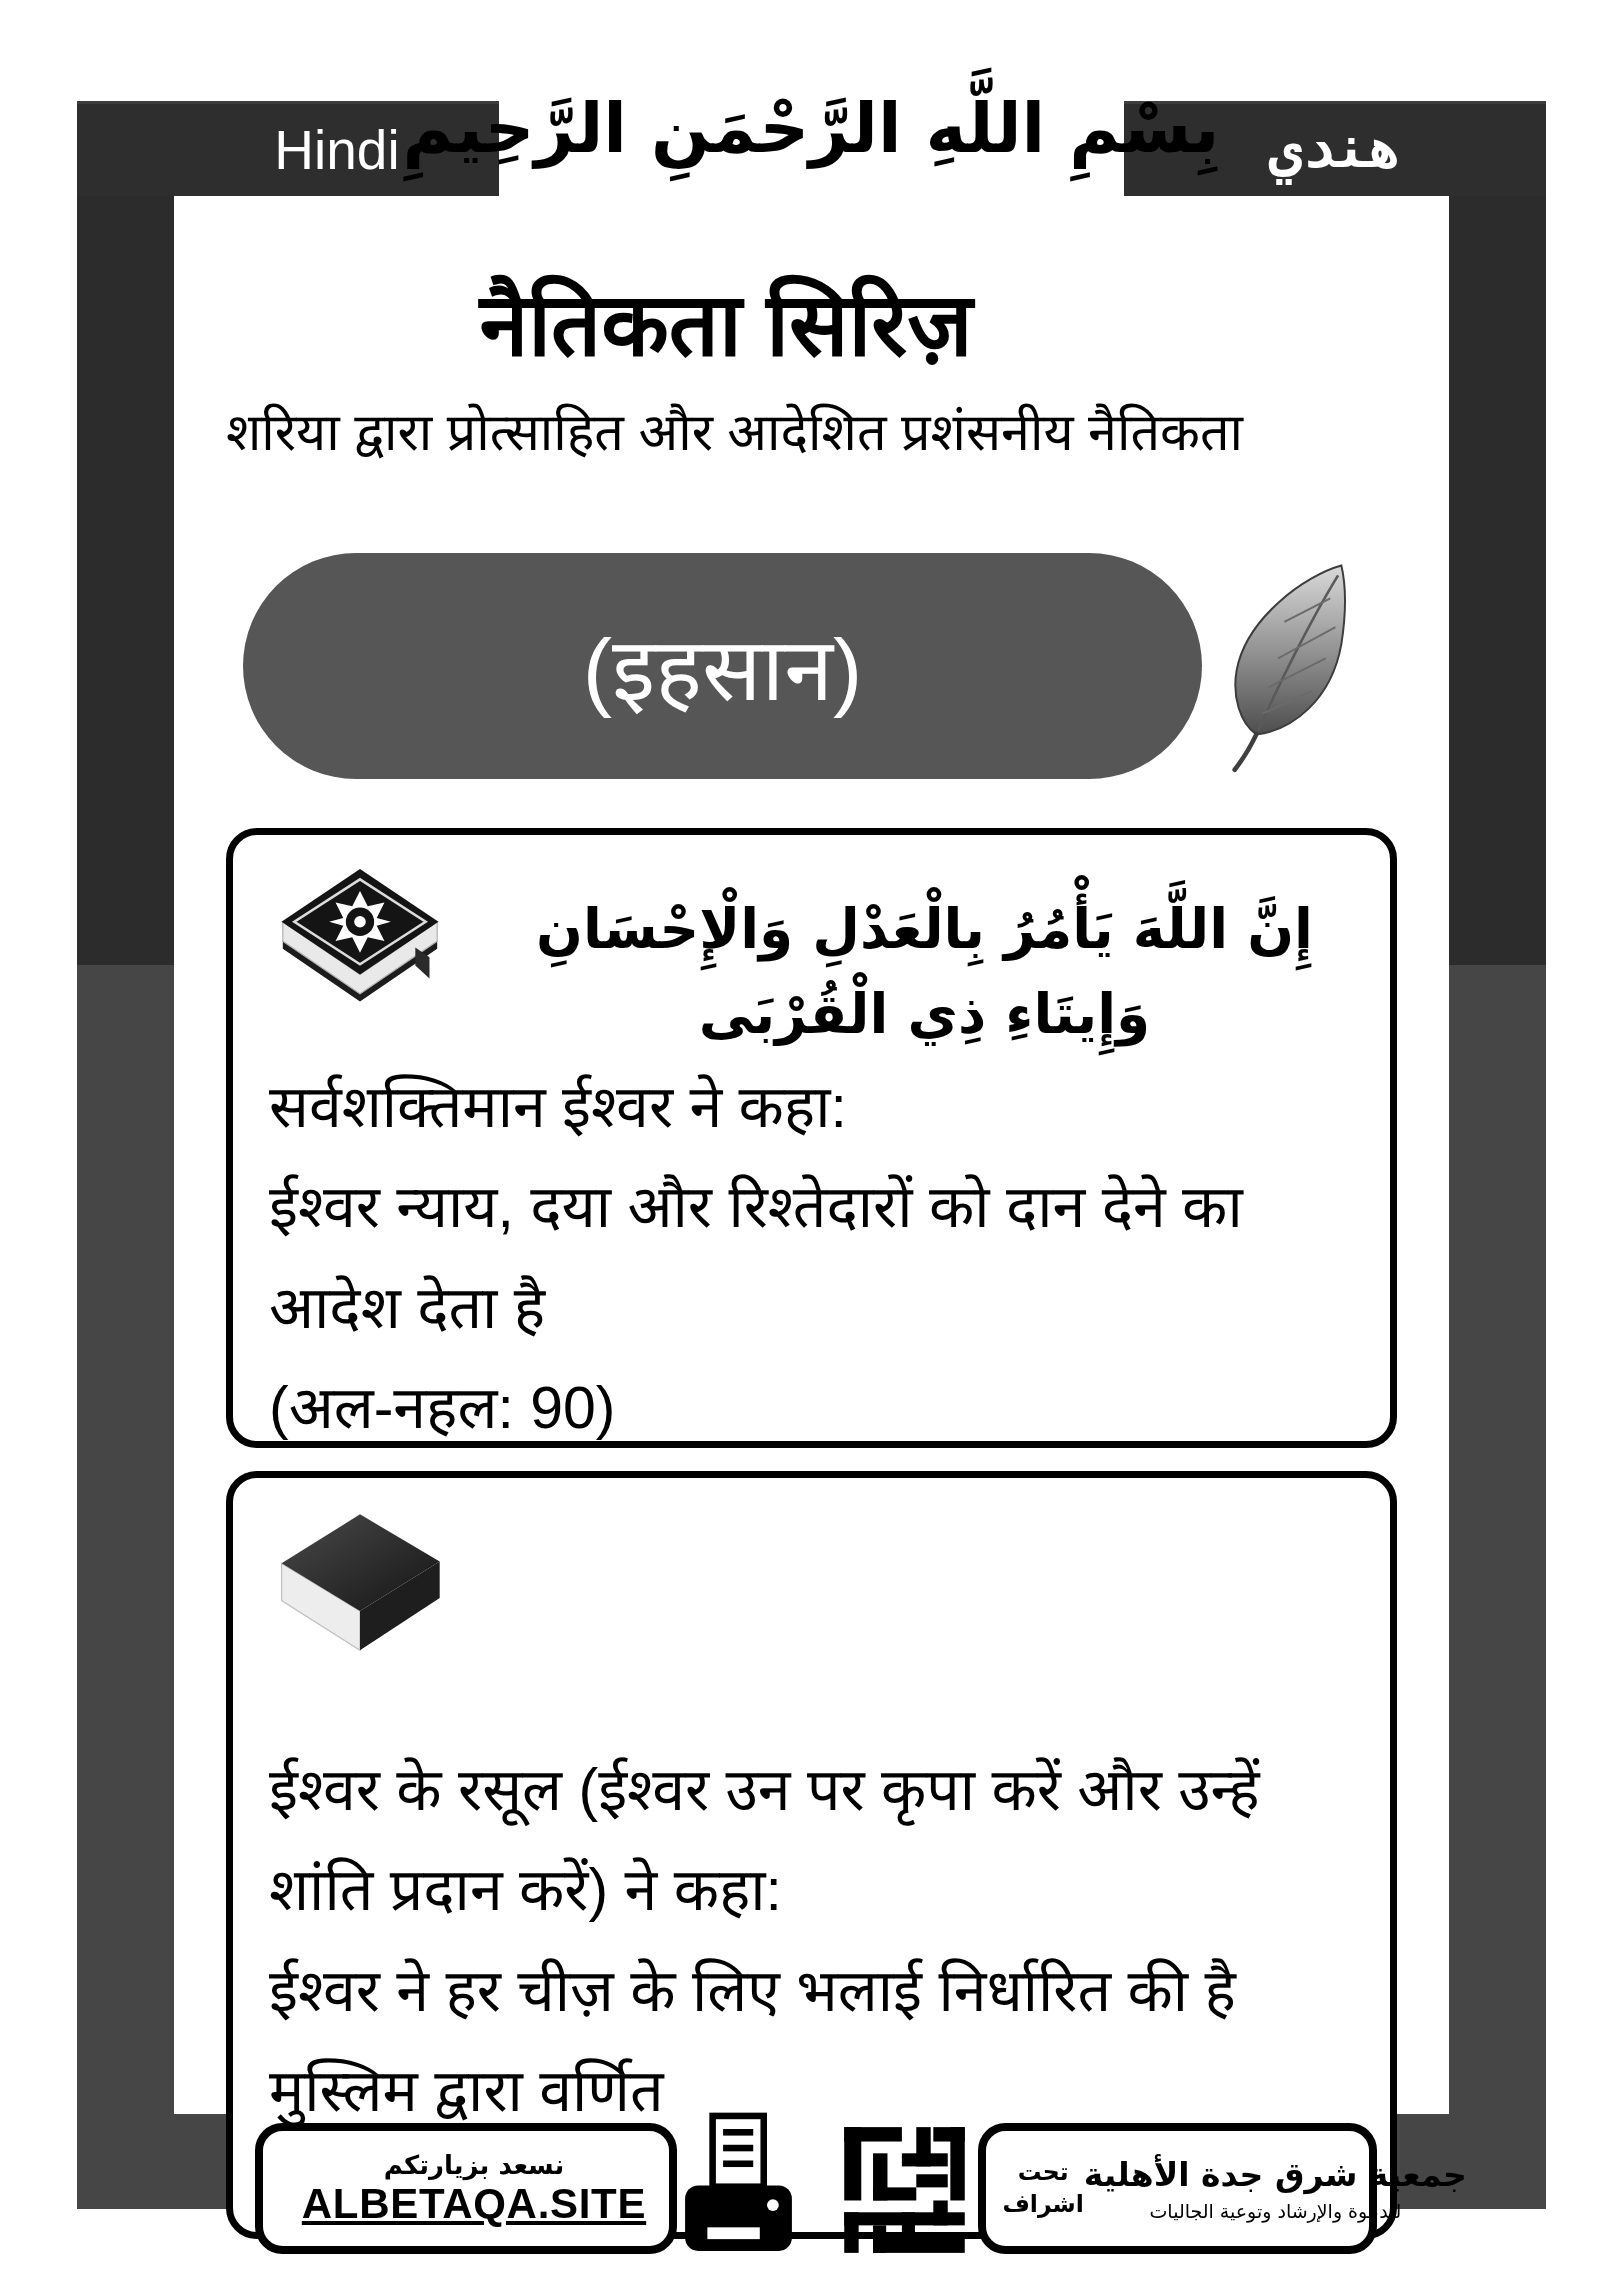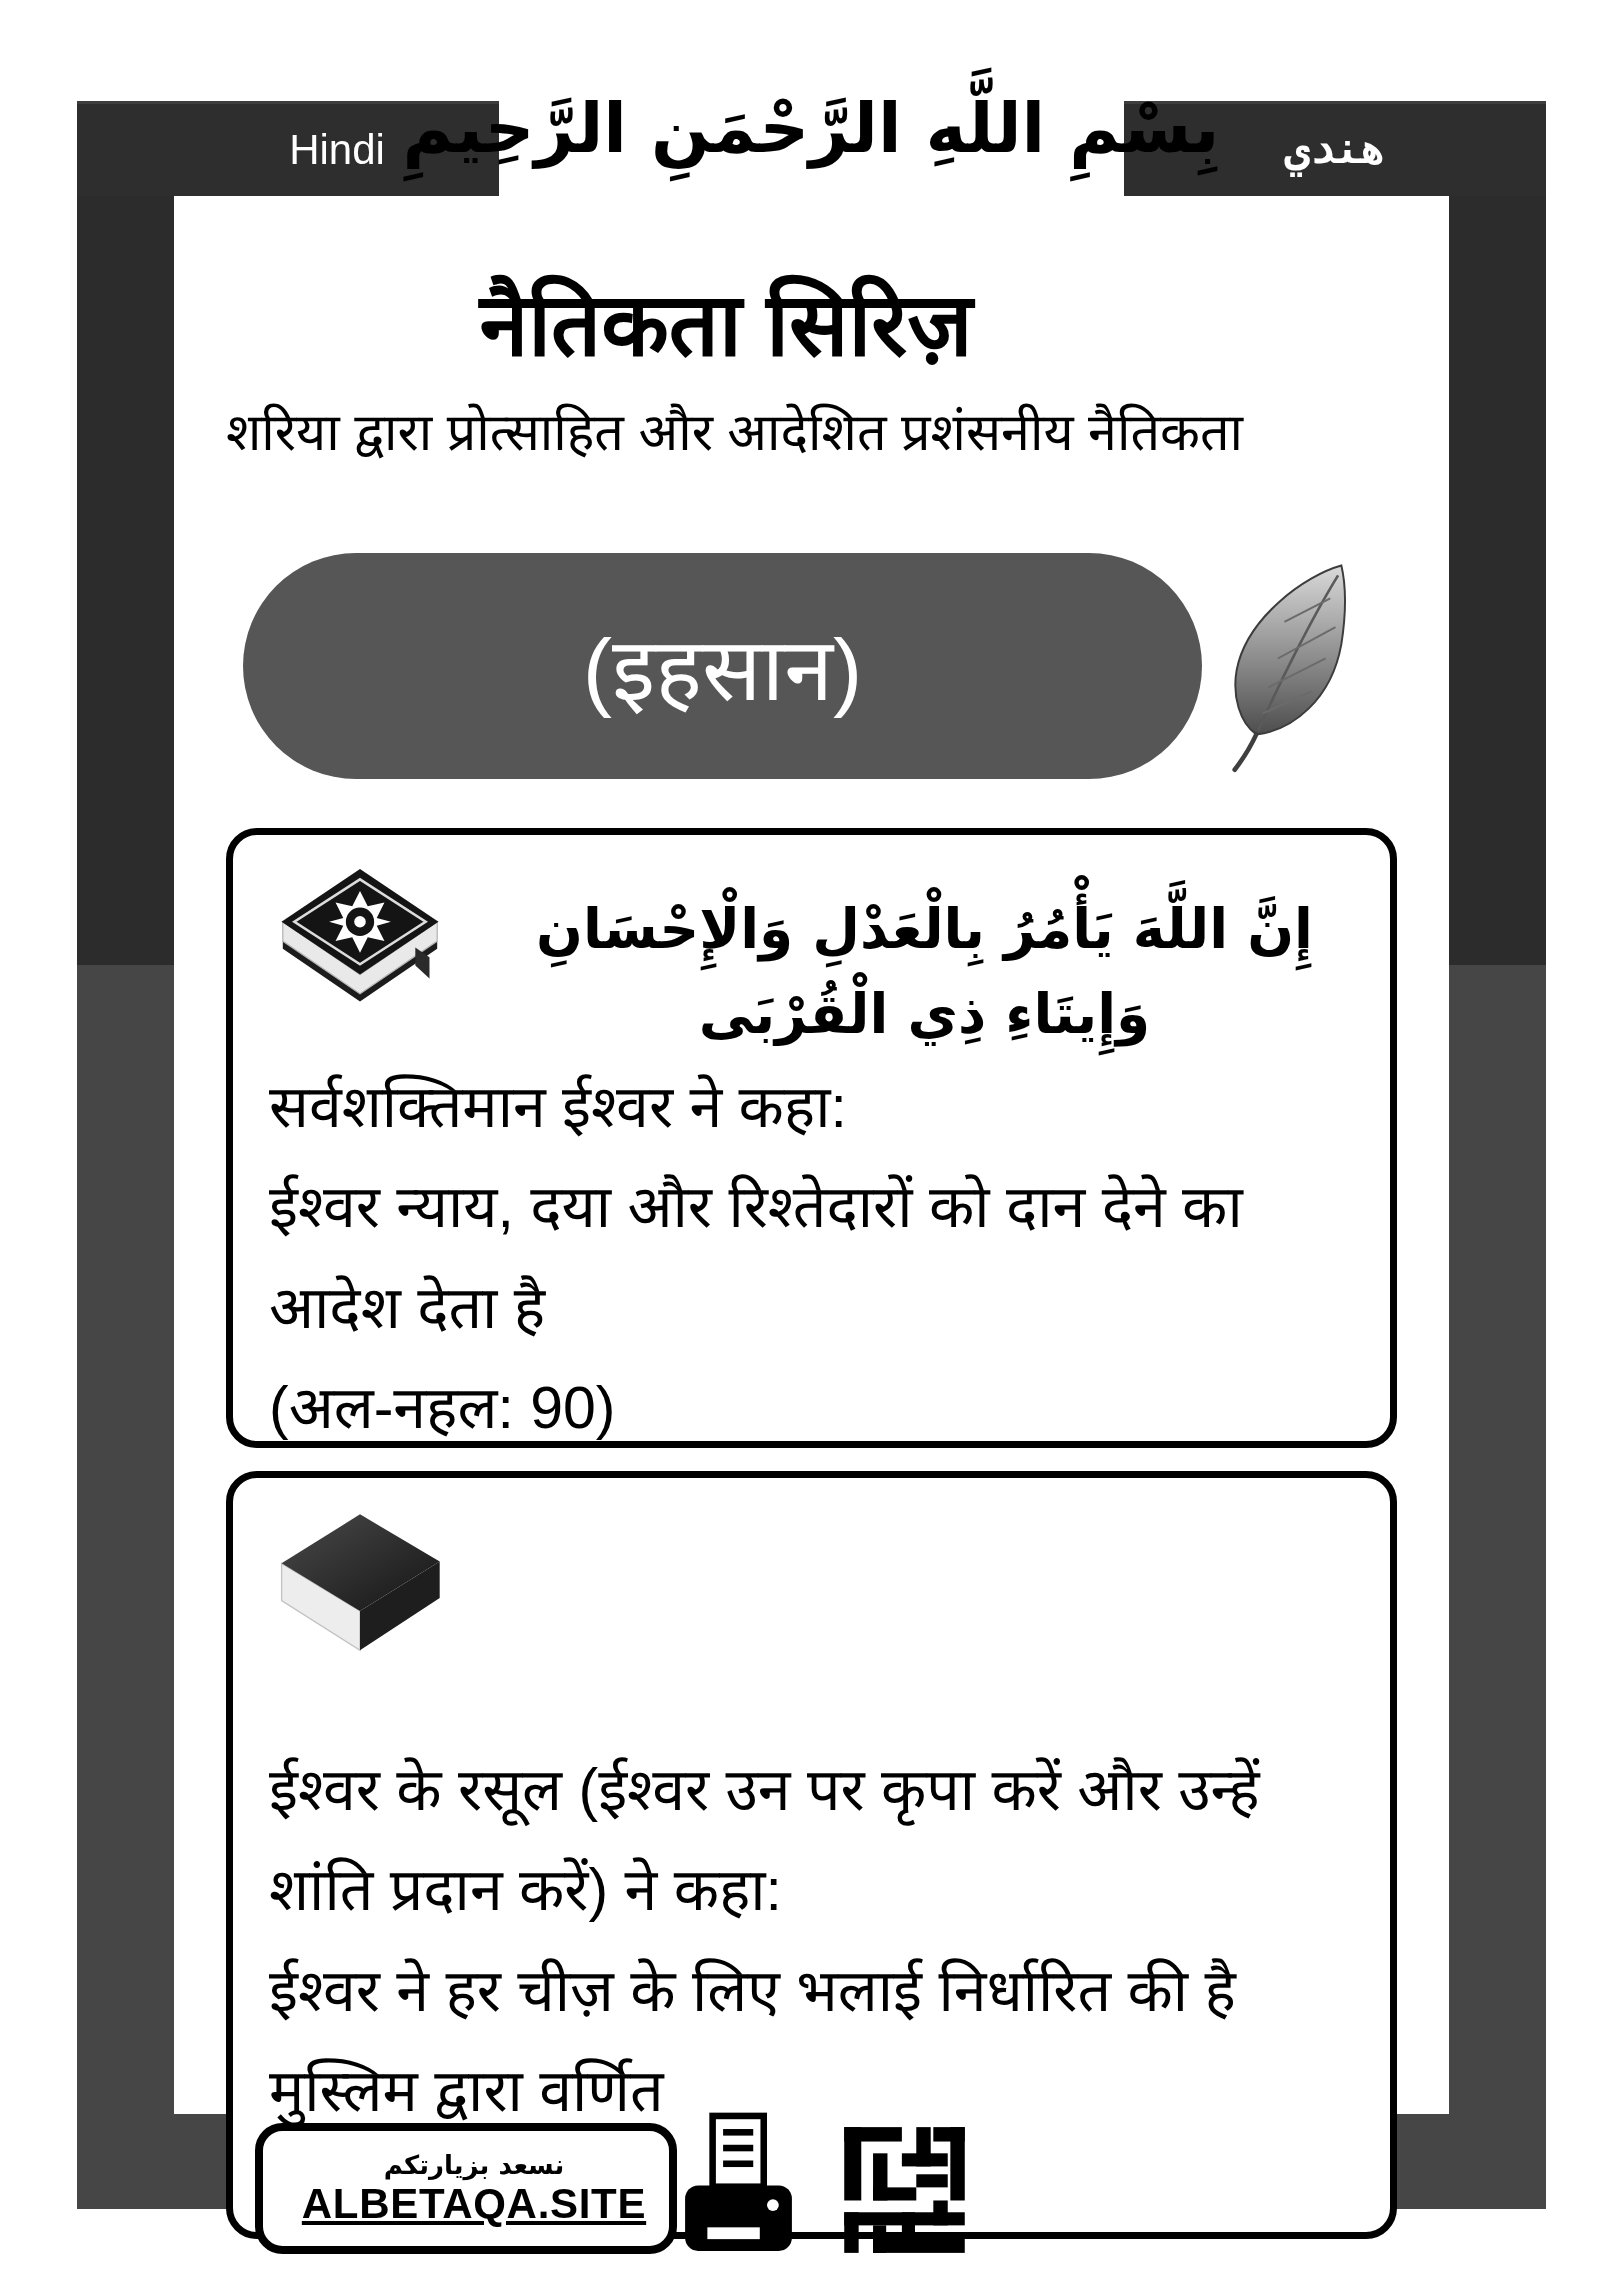--- a/index.html
+++ b/index.html
@@ -11,21 +11,21 @@
   .rail{
     position:absolute;width:97px;top:101px;height:2107px;
     background:linear-gradient(180deg,#2c2c2c 0%,#2c2c2c 41%,#464646 41%,#464646 100%);
   }
   .rail.left{left:77px;}
   .rail.right{left:1449px;}
   .lang-tab{
     position:absolute;top:101px;width:422px;height:95px;background:#2e2e2e;
     border-top:3.9px solid #3d3d3d;box-sizing:border-box;
     display:flex;align-items:center;justify-content:center;
-    color:#fff;font-size:42px;
+    color:#fff;font-size:55px;
   }
   .lang-tab.left{left:77px;padding-left:98px;}
   .lang-tab.right{left:1124px;font-family:Liberation Mono, monospace;font-weight:bold;}
   .foot{
     position:absolute;top:2114px;width:154px;height:95px;background:#464646;
   }
   .foot.left{left:77px;}
   .foot.right{left:1392px;}
   
   .bismillah{
@@ -193,15 +193,25 @@
       <rect x="8" y="130" width="184" height="20"></rect>
       <rect x="8" y="130" width="22" height="62"></rect>
       <rect x="52" y="168" width="140" height="24"></rect>
       <rect x="52" y="150" width="20" height="42"></rect>
       <rect x="96" y="130" width="20" height="40"></rect>
       <rect x="144" y="112" width="22" height="38"></rect>
       <rect x="118" y="72" width="48" height="20"></rect>
     </g>
   </svg>
 
+  <div class="footer-box" id="footer-right">
+    <div class="supervision">
+      <span>تحت</span>
+      <span>اشراف</span>
+    </div>
+    <div class="org">
+      <span class="org-name">جمعية شرق جدة الأهلية</span>
+      <span class="org-desc">للدعوة والإرشاد وتوعية الجاليات</span>
+    </div>
+  </div>
 
 </div>
 
 
 </body></html>

